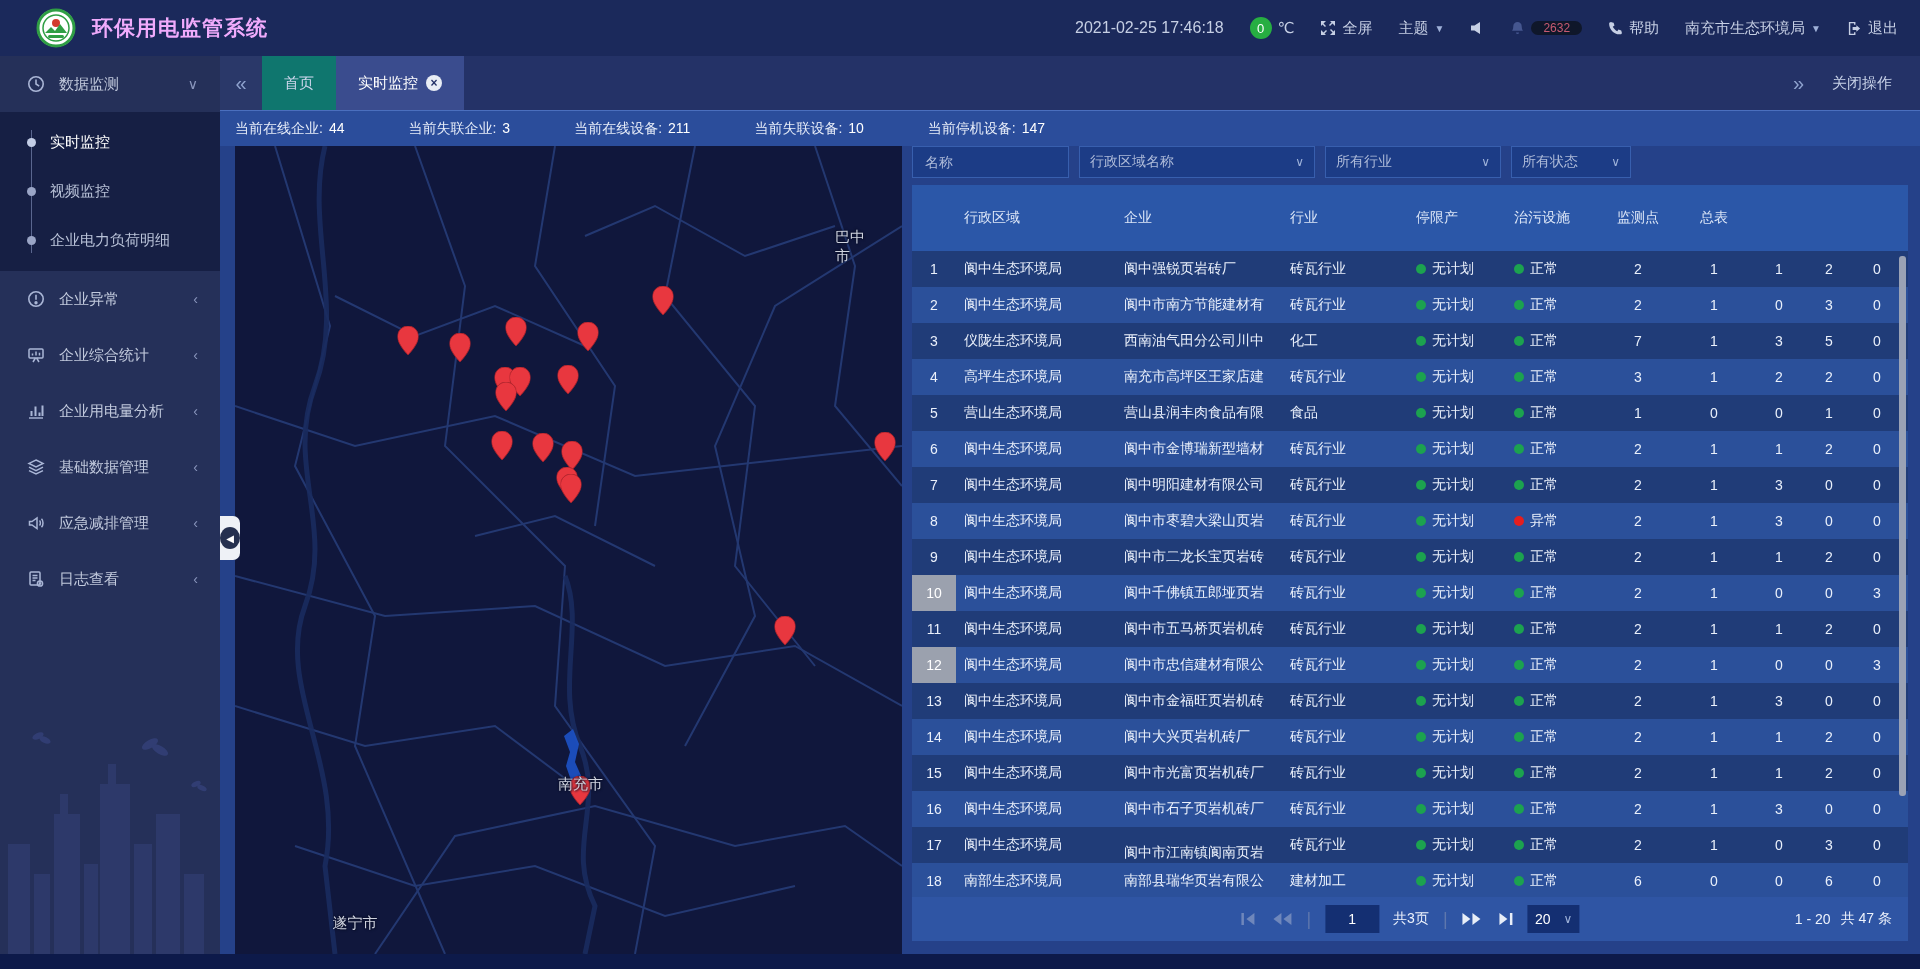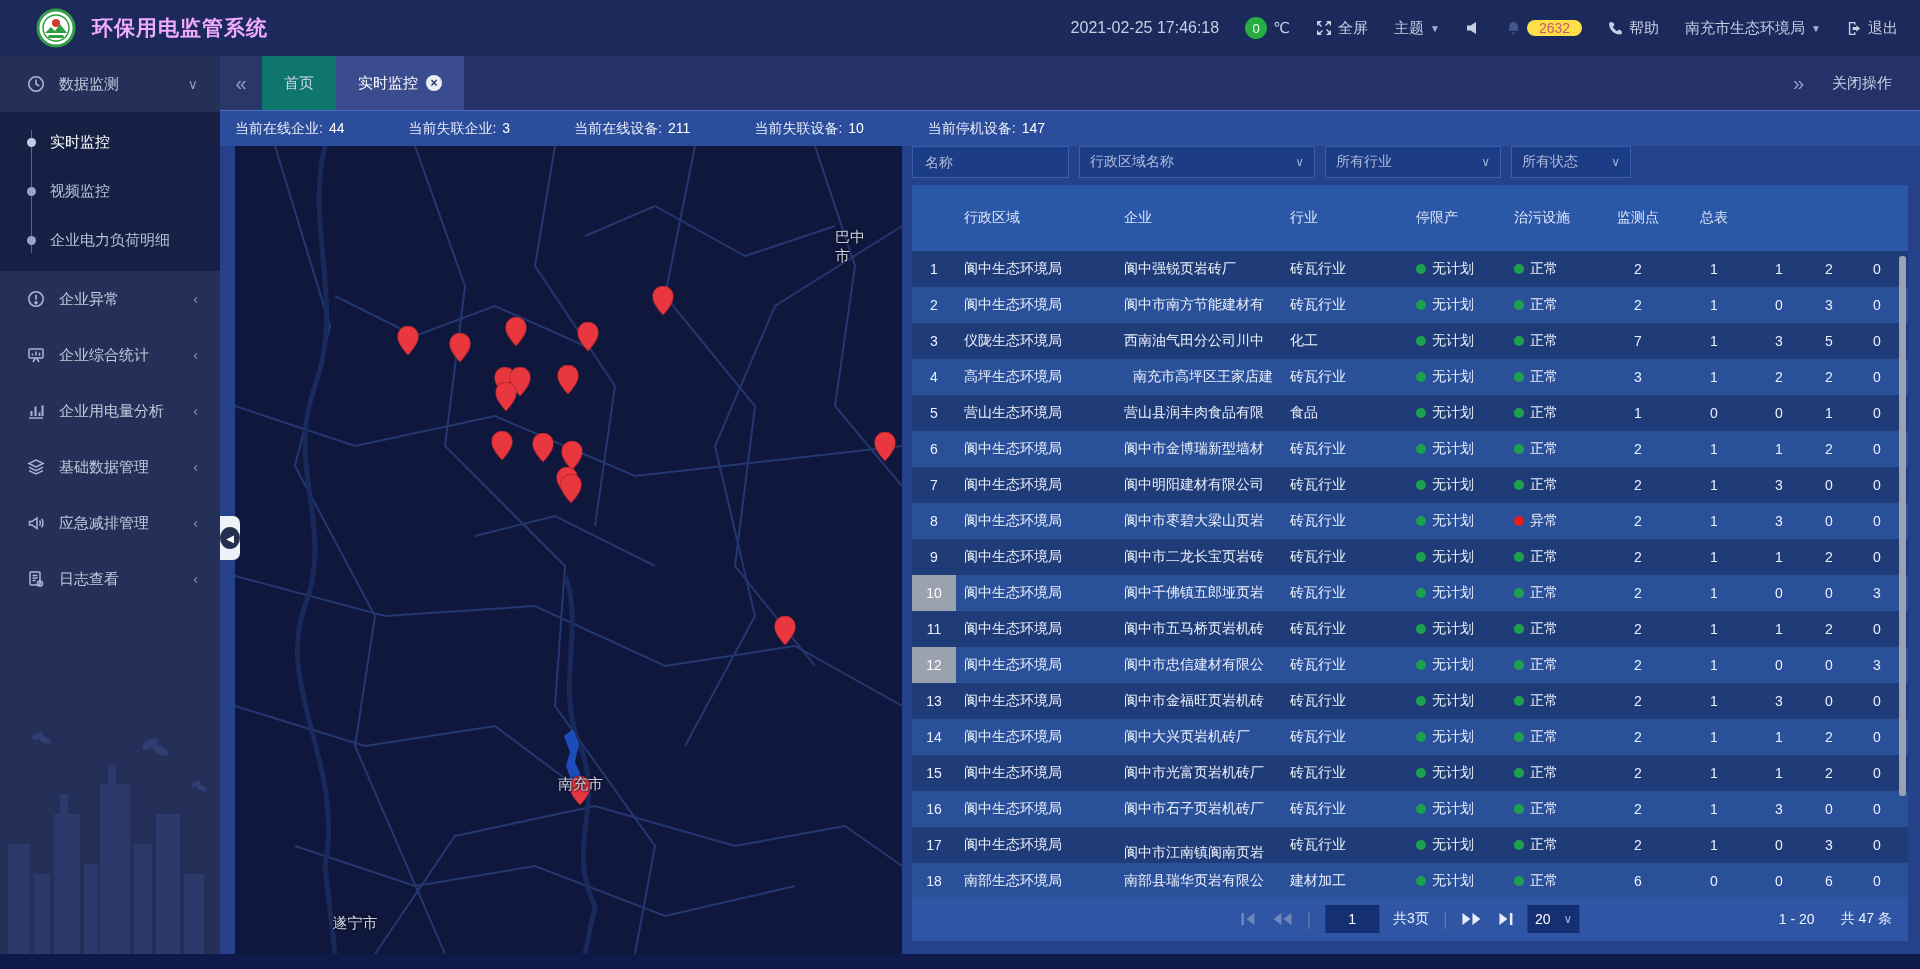--- a/index.html
+++ b/index.html
@@ -8,21 +8,21 @@
   
   .hdr{position:absolute;left:0;top:0;width:1920px;height:56px;background:#1b295b;display:flex;align-items:center;}
   .logo{width:40px;height:40px;margin-left:36px;}
   .hdr-title{font-size:21px;font-weight:bold;color:#f0abfc;margin-left:16px;letter-spacing:1px;}
   .hdr-right{position:absolute;right:22px;top:0;height:56px;display:flex;align-items:center;gap:26px;}
   .hdr-item{display:flex;align-items:center;gap:6px;color:#c6cfe4;font-size:15px;cursor:default;}
   .hdr-time{color:#c6cfe4;font-size:16px;}
   .temp-badge{width:22px;height:22px;border-radius:50%;background:#27ae42;color:#fff;font-size:13px;
               display:flex;align-items:center;justify-content:center;}
   .caret{font-size:10px;color:#9fb0d8;}
-  .pill{background:#fde047;color:#c75a72;border-radius:10px;padding:0 12px;font-size:14px;}
+  .pill{background:#0f172a;color:#c75a72;border-radius:10px;padding:0 12px;font-size:12px;}
   .hdr-item svg{display:block;}
   
   .sidebar{position:absolute;left:0;top:56px;width:220px;height:898px;background:#253059;overflow:hidden;}
   .side-item{position:relative;height:56px;display:flex;align-items:center;color:#c2cadd;font-size:15px;cursor:pointer;}
   .side-item .icn{width:18px;height:18px;margin-left:27px;margin-right:14px;color:#aab6d6;}
   .side-item .chev{position:absolute;right:22px;color:#8a96bd;font-size:14px;}
   .submenu{position:relative;background:#161f44;padding:6px 0;}
   .submenu::before{content:"";position:absolute;left:31px;top:18px;bottom:18px;width:1px;background:#5a668f;}
   .sub-item{position:relative;height:49px;display:flex;align-items:center;color:#b9c2d8;font-size:15px;cursor:pointer;}
   .sub-item .dot{position:absolute;left:27px;width:9px;height:9px;border-radius:50%;background:#9aa5c6;}
@@ -92,21 +92,21 @@
   
   .pager{position:relative;height:44px;background:#2f55a4;}
   .pager-center{position:absolute;left:50%;top:0;height:44px;transform:translateX(-50%);display:flex;align-items:center;gap:14px;}
   .pgbtn{display:flex;align-items:center;cursor:pointer;}
   .pg-sep{color:#5e77ad;font-size:18px;}
   .pg-input{width:54px;height:28px;background:#142f72;color:#fff;text-align:center;font-size:14px;display:flex;
             align-items:center;justify-content:center;}
   .pg-pages{color:#eef3fc;font-size:14px;}
   .pg-size{width:52px;height:28px;background:#142f72;color:#fff;font-size:14px;display:flex;align-items:center;
            justify-content:center;gap:5px;cursor:pointer;}
-  .pg-range{position:absolute;right:16px;top:0;height:44px;display:flex;align-items:center;color:#eef3fc;font-size:14px;gap:26px;}
+  .pg-range{position:absolute;right:16px;top:0;height:44px;display:flex;align-items:center;color:#eef3fc;font-size:14px;gap:10px;}
   .bottom-strip{position:absolute;left:0;top:954px;width:1920px;height:15px;background:#0d1a4a;}
 </style>
 </head>
 <body>
 
 <div class="page">
 
   <div class="hdr">
     <svg class="logo" viewBox="0 0 40 40">
       <circle cx="20" cy="20" r="19" fill="#ffffff"></circle>
@@ -516,21 +516,21 @@
             <span>0</span>
           </div>
         </div>
         <div class="t-row even">
           <div class="tc rowno" style="width: 44px;">
             <span>4</span>
           </div>
           <div class="tc txt" style="width: 160px;">
             <span>高坪生态环境局</span>
           </div>
-          <div class="tc txt" style="width: 166px; justify-content: center;">
+          <div class="tc txt" style="width: 166px;">
             <span>南充市高坪区王家店建</span>
           </div>
           <div class="tc txt" style="width: 126px;">
             <span>砖瓦行业</span>
           </div>
           <div class="tc txt" style="width: 98px;">
             <span class="sdot" style="background: rgb(28, 162, 79);"></span>
             <span>无计划</span>
           </div>
           <div class="tc txt" style="width: 96px;">

